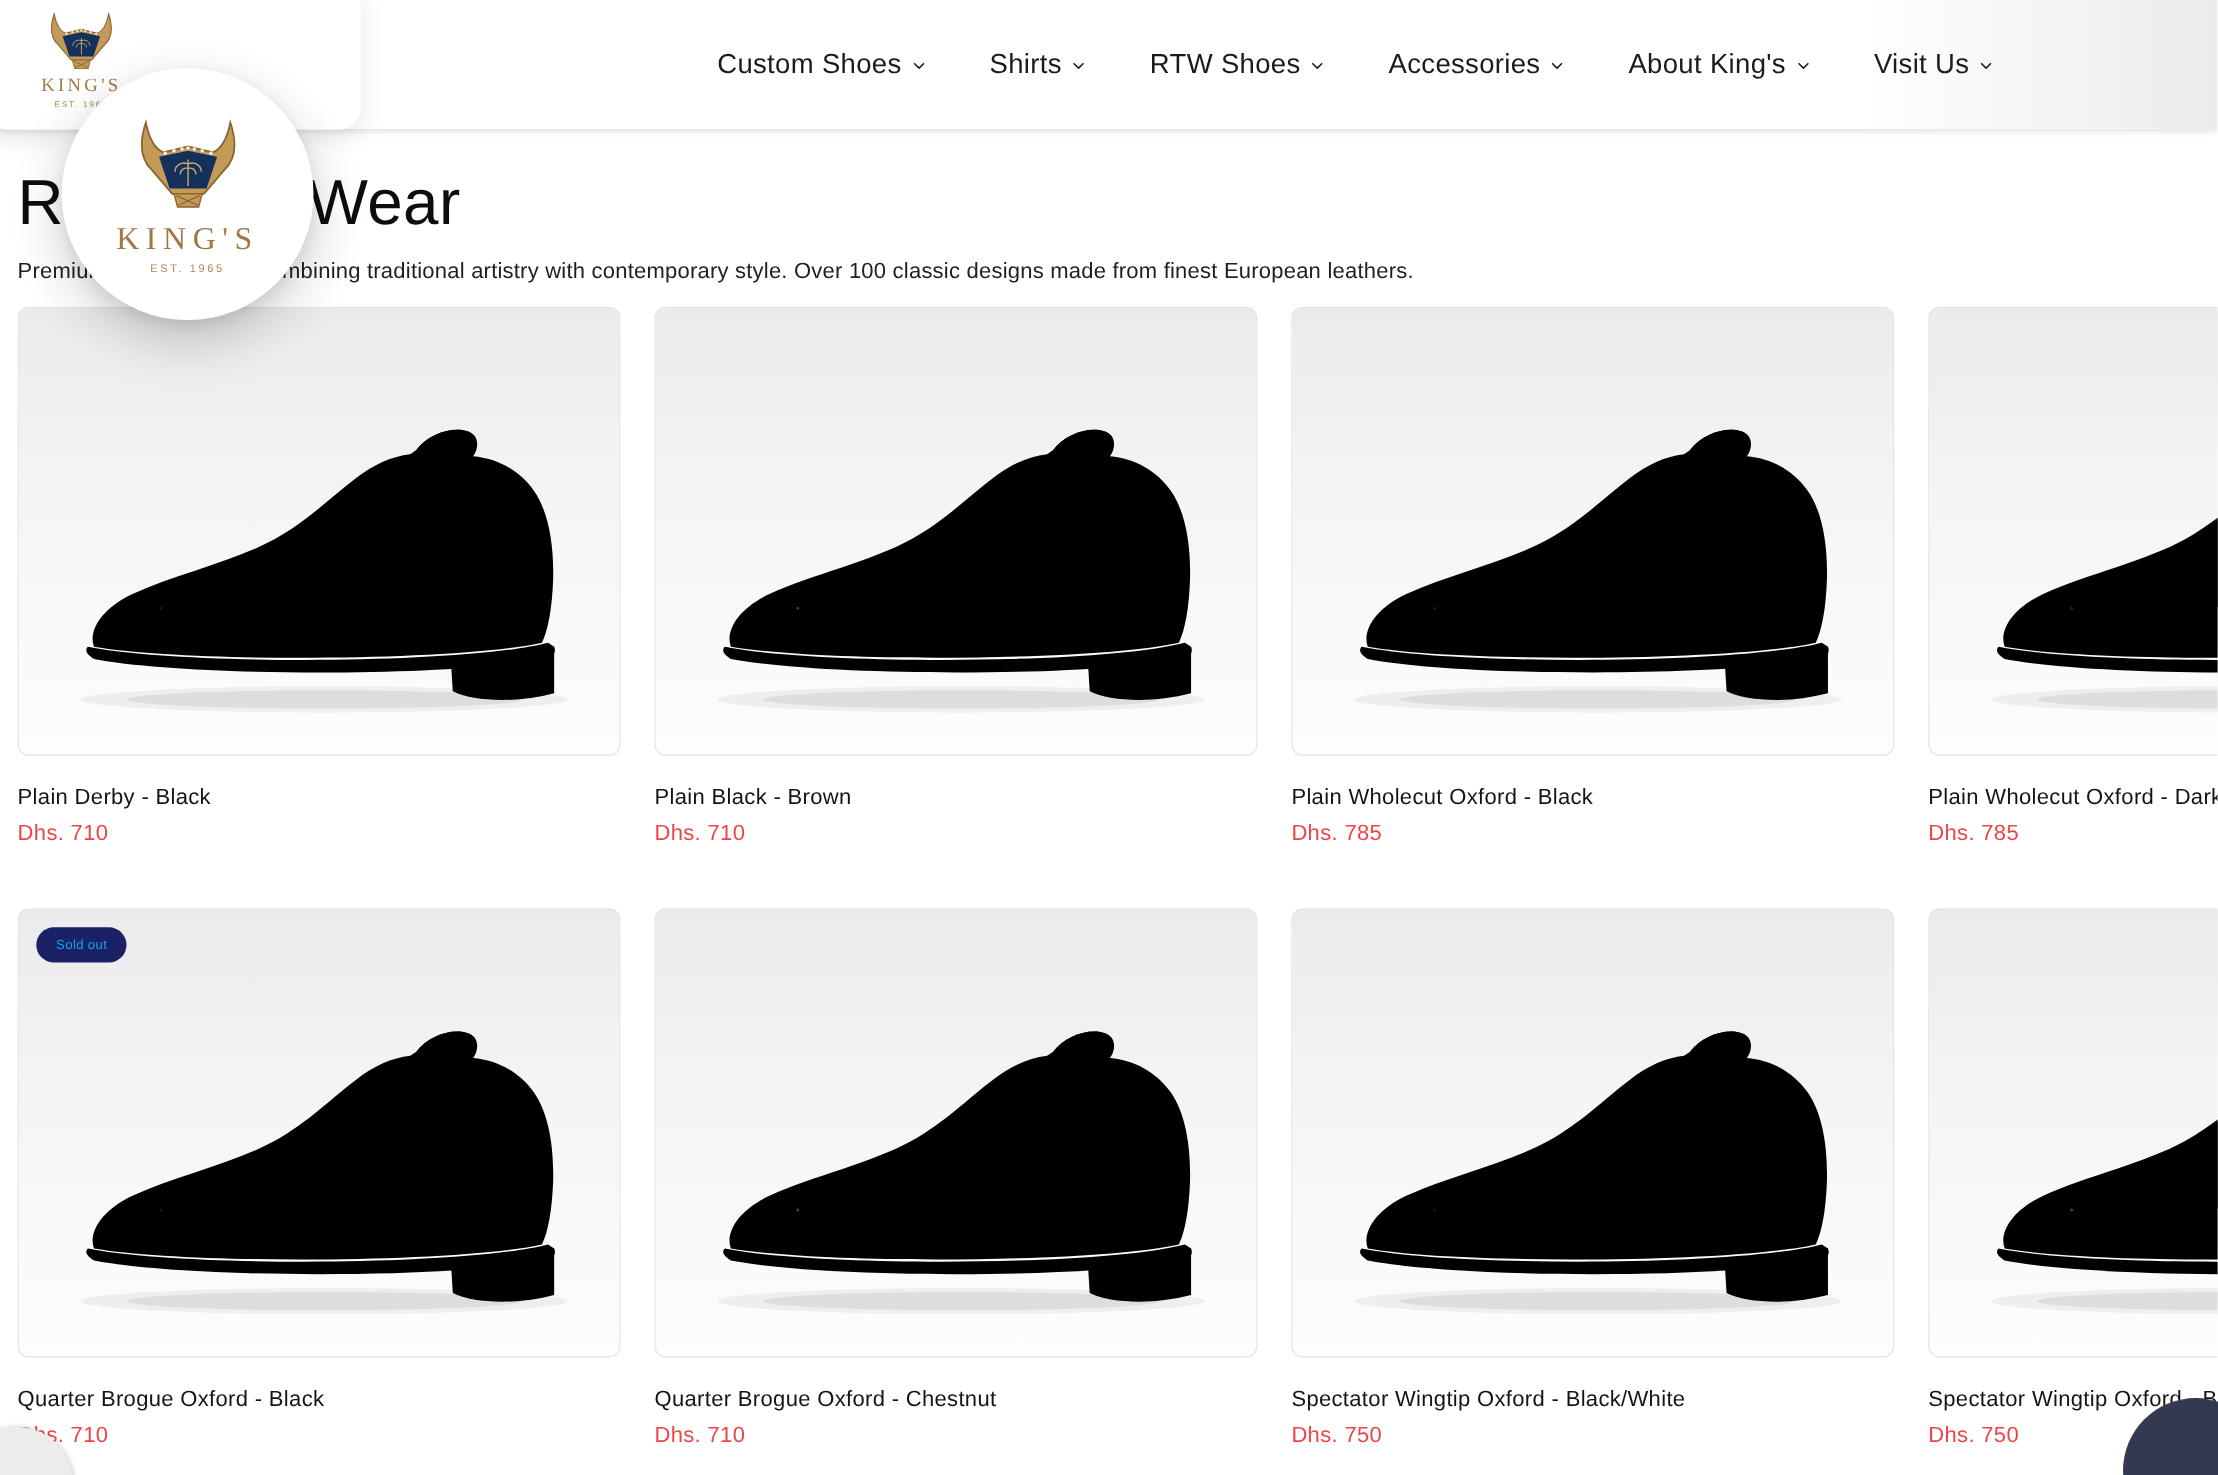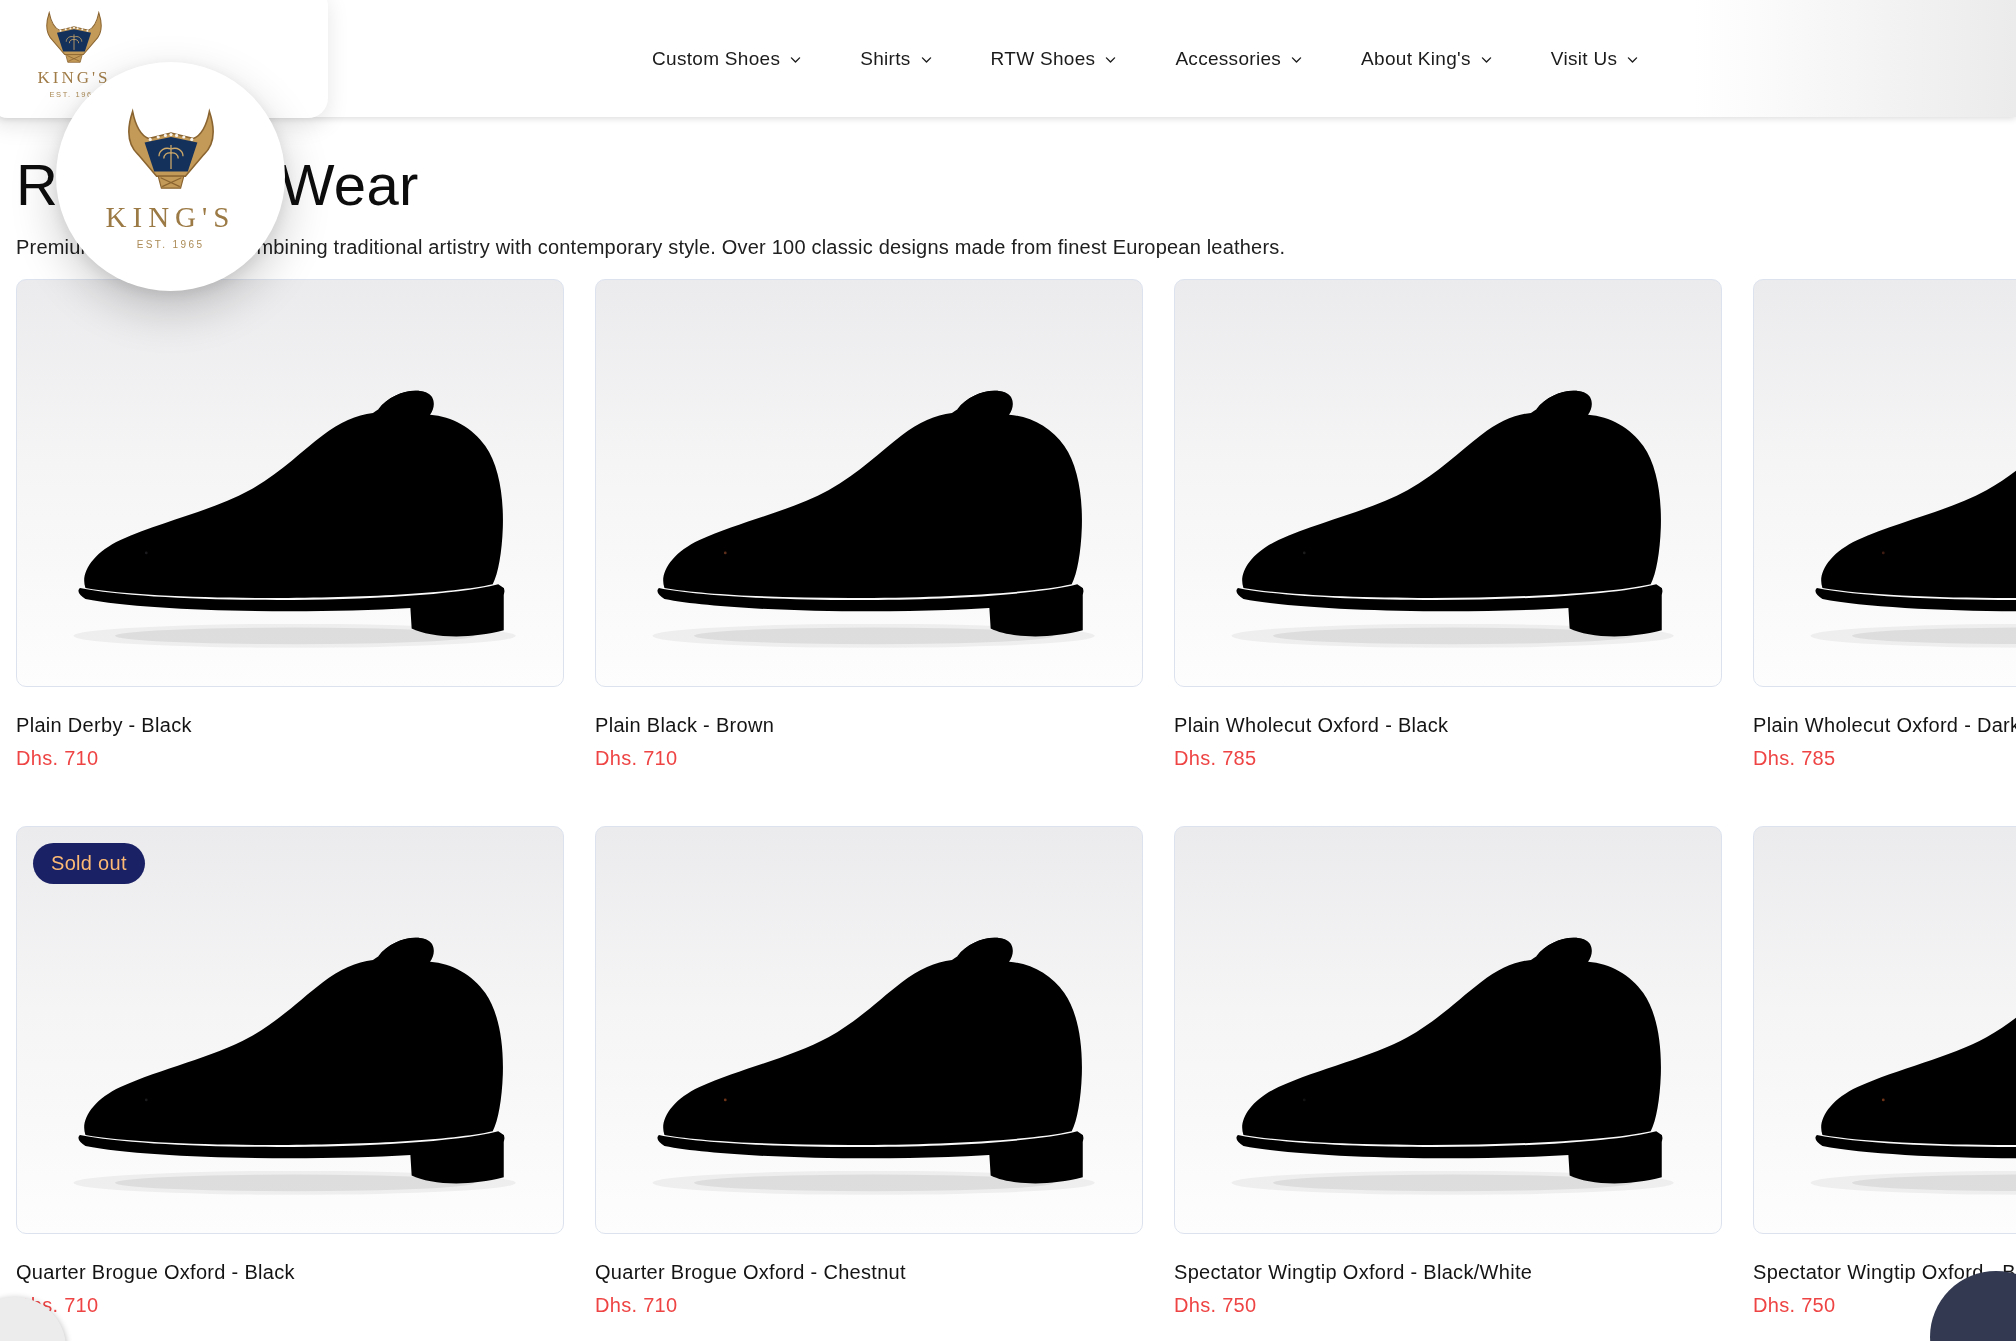--- a/index.html
+++ b/index.html
@@ -13,21 +13,21 @@
   .logo-box { position:absolute; top:-14px; left:-12px; width:340px; height:132px;
     background:#fff; border-radius:20px; box-shadow:0 8px 22px rgba(0,0,0,.10); }
   .brand-small { position:absolute; top:8px; left:26px; width:96px; text-align:center; }
   .brand-small svg { width:62px; height:58px; display:block; margin:0 auto; }
   .brand-name-sm { font-family:"Liberation Serif", serif; font-size:17px; letter-spacing:3px;
     color:#a07c48; margin-top:2px; }
   .brand-est-sm { font-size:7.5px; letter-spacing:1.6px; color:#ab8a55; margin-top:2px; }
 
   .main-nav { position:absolute; left:652px; top:0; height:100%;
     display:flex; align-items:center; gap:58px; }
-  .nav-item { display:flex; align-items:center; gap:9px; font-size:19px; color:#1b1b1b;
+  .nav-item { display:flex; align-items:center; gap:9px; font-size:25px; color:#1b1b1b;
     letter-spacing:.3px; cursor:pointer; white-space:nowrap;text-align:center; }
   .nav-item svg { width:13px; height:13px; margin-top:2px; }
 
   
   .logo-bubble { position:absolute; left:56px; top:62px; width:229px; height:229px;
     border-radius:50%; background:#fff; z-index:40;
     box-shadow:0 18px 48px rgba(0,0,0,.20), 0 4px 14px rgba(0,0,0,.08);
     display:flex; flex-direction:column; align-items:center; justify-content:center; }
   .logo-bubble svg { width:96px; height:92px; }
   .brand-name-lg { font-family:"Liberation Serif", serif; font-size:29px; letter-spacing:6px;
@@ -41,22 +41,22 @@
 
   
   .grid { margin-top:20px; padding-left:16px; display:grid;
     grid-template-columns:repeat(4,548px); column-gap:31px; row-gap:56px; }
   .product-media { height:408px; border:1px solid #dde3ee; border-radius:10px;
     background:linear-gradient(180deg,#ebebed 0%,#f5f5f6 45%,#fdfdfd 100%);
     position:relative; display:flex; align-items:center; justify-content:center; overflow:hidden; }
   .product-media svg.shoe { width:516px; height:auto; margin-top:14px; }
   .product-title { margin-top:27px; font-size:20px; letter-spacing:.3px; color:#141414; }
   .product-price { margin-top:10px; font-size:20px; letter-spacing:.3px; color:#ef4444; }
-  .badge { position:absolute; top:16px; left:16px; background:#1b2165; color:#fdba74;
-    font-size:20px; padding:9px 18px; border-radius:999px; letter-spacing:.3px; z-index:5; }
+  .badge { position:absolute; top:16px; left:16px; background:#1b2165; color:#0ea5e9;
+    font-size:12px; padding:9px 18px; border-radius:999px; letter-spacing:.3px; z-index:5; }
 
   
   .cw-black    { --body:#313133; --vamp:#252527; --sole:#17171a; --lace:#0f0f10; --lining:#9a6633; --seam:#1b1b1d; }
   .cw-brown    { --body:#80412a; --vamp:#6e3721; --sole:#231410; --lace:#2a150d; --lining:#a96f38; --seam:#5c2e1b; }
   .cw-darkbrn  { --body:#58271a; --vamp:#4b2115; --sole:#1b0e09; --lace:#2a150d; --lining:#a96f38; --seam:#3f1c12; }
   .cw-chestnut { --body:#9d5029; --vamp:#8a4522; --sole:#25120b; --lace:#341a0e; --lining:#b97a3e; --seam:#6e3418; }
   .cw-specbw   { --body:#232325; --vamp:#1c1c1e; --sole:#131315; --lace:#0f0f10; --lining:#b5722f; --seam:#121214; --panel:#f7f6f2; }
   .cw-specbrw  { --body:#8a4326; --vamp:#763920; --sole:#1f100a; --lace:#3a1d10; --lining:#b5722f; --seam:#6e3418; --panel:#f7f6f2; }
 
   

